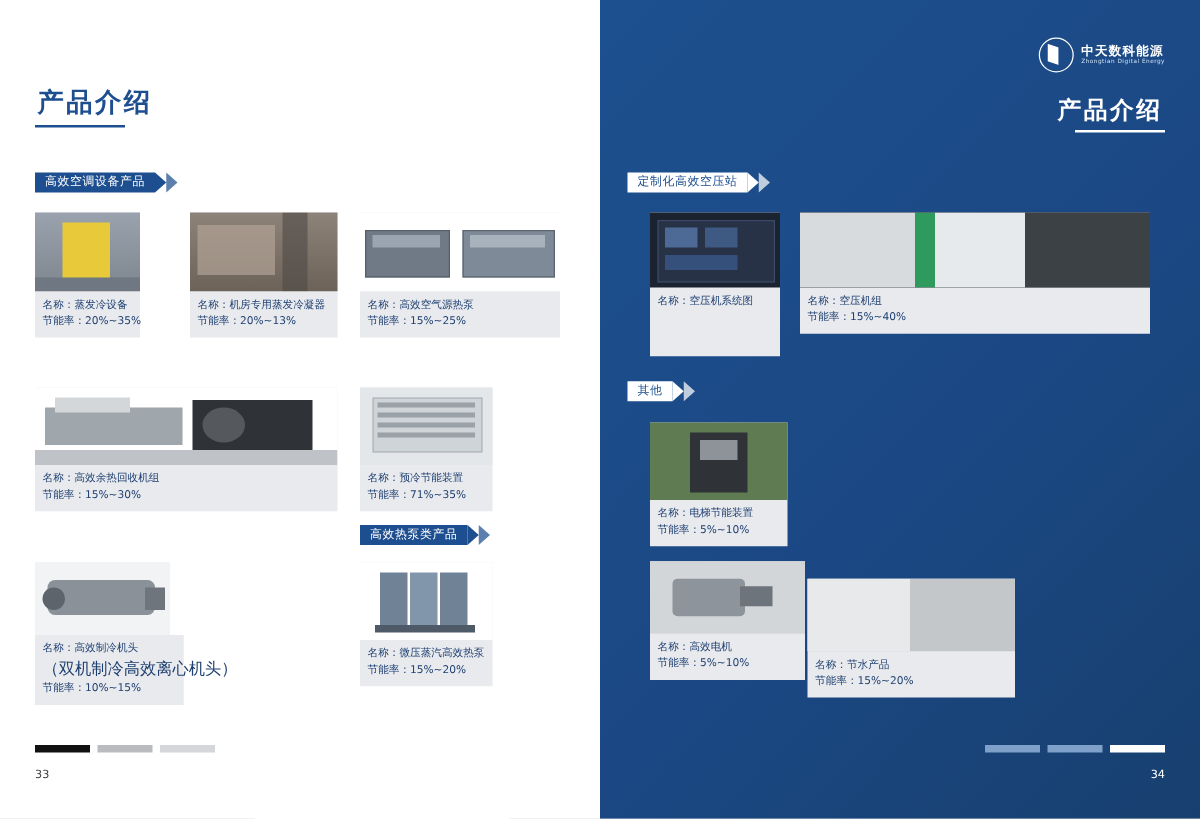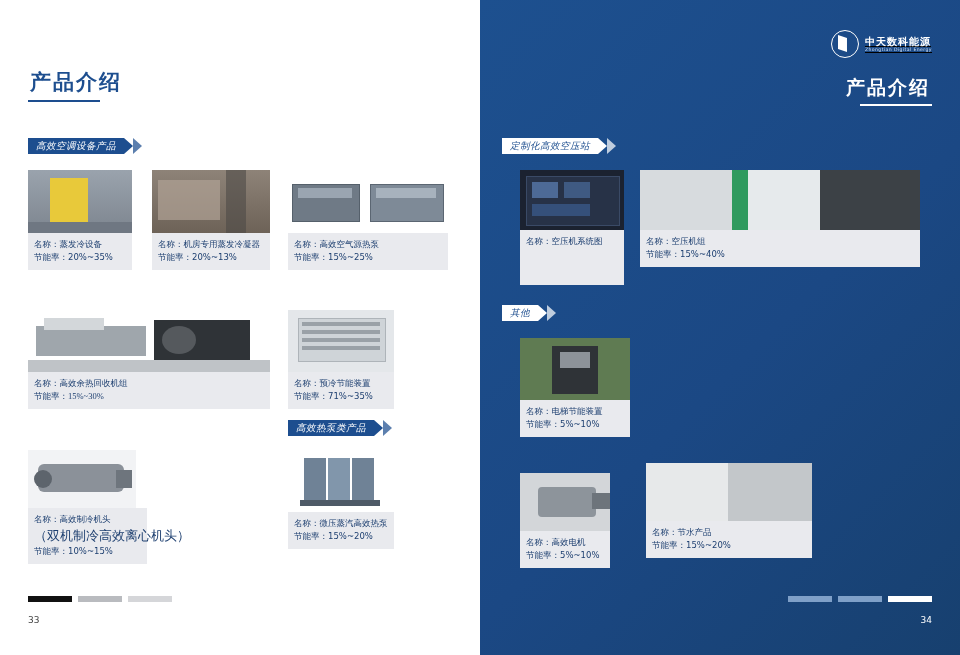--- a/index.html
+++ b/index.html
@@ -45,27 +45,27 @@
   }
   .logo-mark{
     width:26px;height:26px;border-radius:50%;
     border:1.6px solid #ffffff;position:relative;
   }
   .logo-mark:before{
     content:"";position:absolute;left:6px;top:4px;width:9px;height:17px;
     background:#ffffff;
     clip-path:polygon(0 0,100% 18%,100% 100%,0 82%);
   }
-  .logo-text{line-height:1.1;text-decoration:underline;}
+  .logo-text{line-height:1.1;}
   .logo-cn{font-size:10px;color:#fff;letter-spacing:1px;font-weight:bold;}
   .logo-en{font-size:4.6px;color:#cfe0f5;letter-spacing:.4px;}
 
   
   .banner{
-    position:absolute;height:16px;display:flex;align-items:flex-start;font-style:italic;
+    position:absolute;height:16px;display:flex;align-items:flex-start;
   }
   .banner .lbl{
     background:#1d4e8f;color:#ffffff;font-size:9.5px;
     padding:0 8px;height:16px;line-height:16px;letter-spacing:.5px;
     white-space:nowrap;
   }
   .banner .arrows{
     display:flex;align-items:center;margin-left:0;
   }
   .banner .arrows span{
@@ -116,21 +116,21 @@
     <div class="title-underline"></div>
 
     <div class="banner" style="left:28px;top:138px;">
       <span class="lbl">高效空调设备产品</span>
       <span class="arrows">
           <span></span>
           <span></span>
         </span>
     </div>
 
-    <div class="card" style="left:28px;top:170px;width:104px;">
+    <div class="card" style="left:28px;top:170px;width:84px;">
       <span class="ph" style="height:63px;background:linear-gradient(#9aa3ad,#7d858f);">
         <i style="left:22px;top:8px;width:38px;height:46px;background:#e8c93a;"></i>
         <i style="left:0;top:52px;width:100%;height:11px;background:#6f7782;"></i>
       </span>
       <div class="meta">
         <div>名称：蒸发冷设备</div>
         <div>节能率：20%~35%</div>
       </div>
     </div>
 
@@ -151,21 +151,21 @@
         <i style="left:10px;top:18px;width:54px;height:10px;background:#9aa5b1;"></i>
         <i style="left:82px;top:14px;width:72px;height:36px;background:#7e8a97;border:1px solid #5b6672;"></i>
         <i style="left:88px;top:18px;width:60px;height:10px;background:#a7b2bd;"></i>
       </span>
       <div class="meta">
         <div>名称：高效空气源热泵</div>
         <div>节能率：15%~25%</div>
       </div>
     </div>
 
-    <div class="card wide" style="left:28px;top:310px;width:242px;font-family:Liberation Serif, serif;">
+    <div class="card wide" style="left:28px;top:310px;width:242px;">
       <span class="ph" style="height:62px;background:#ffffff;">
         <i style="left:8px;top:16px;width:110px;height:30px;background:#9fa6ac;"></i>
         <i style="left:16px;top:8px;width:60px;height:12px;background:#d3d7da;"></i>
         <i style="left:126px;top:10px;width:96px;height:40px;background:#2f3337;"></i>
         <i style="left:134px;top:16px;width:34px;height:28px;border-radius:50%;background:#55595d;"></i>
         <i style="left:0;top:50px;width:100%;height:12px;background:#bfc3c7;"></i>
       </span>
       <div class="meta">
         <div>名称：高效余热回收机组</div>
         <div>节能率：15%~30%</div>
@@ -293,21 +293,21 @@
         <i style="left:32px;top:8px;width:46px;height:48px;background:#2f3337;"></i>
         <i style="left:40px;top:14px;width:30px;height:16px;background:#8d9399;"></i>
       </span>
       <div class="meta">
         <div>名称：电梯节能装置</div>
         <div>节能率：5%~10%</div>
       </div>
     </div>
 
 
-    <div class="card" style="left:40px;top:473px;width:90px;">
+    <div class="card" style="left:40px;top:449px;width:124px;">
       <span class="ph" style="height:58px;background:#d3d6d9;">
         <i style="left:18px;top:14px;width:58px;height:30px;border-radius:4px;background:#8d949b;"></i>
         <i style="left:72px;top:20px;width:26px;height:16px;background:#6d747b;"></i>
       </span>
       <div class="meta">
         <div>名称：高效电机</div>
         <div>节能率：5%~10%</div>
       </div>
     </div>
 

